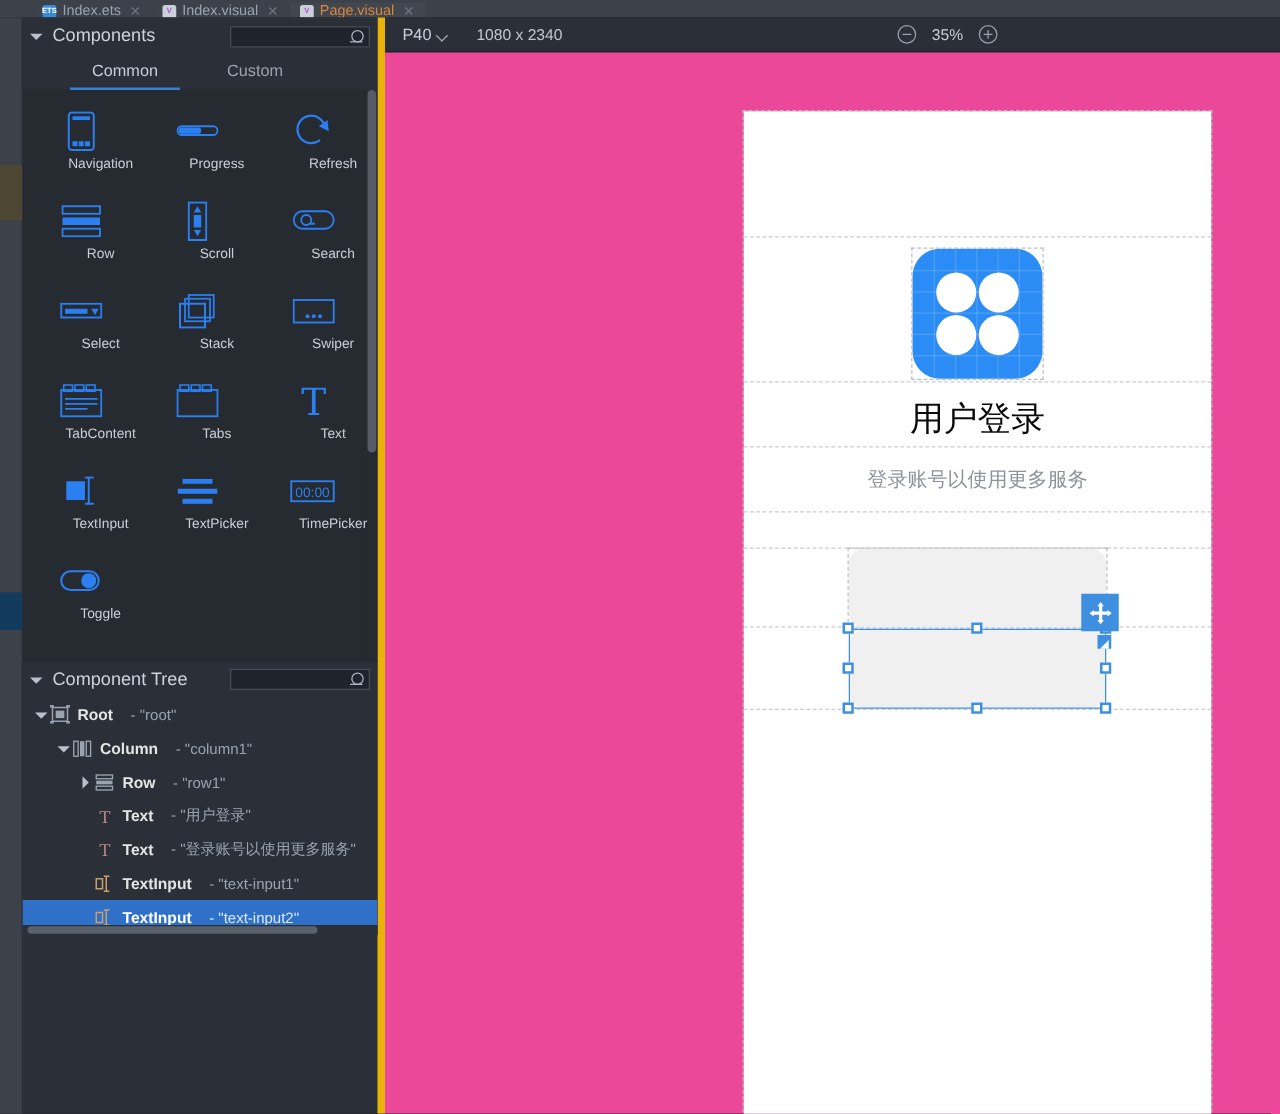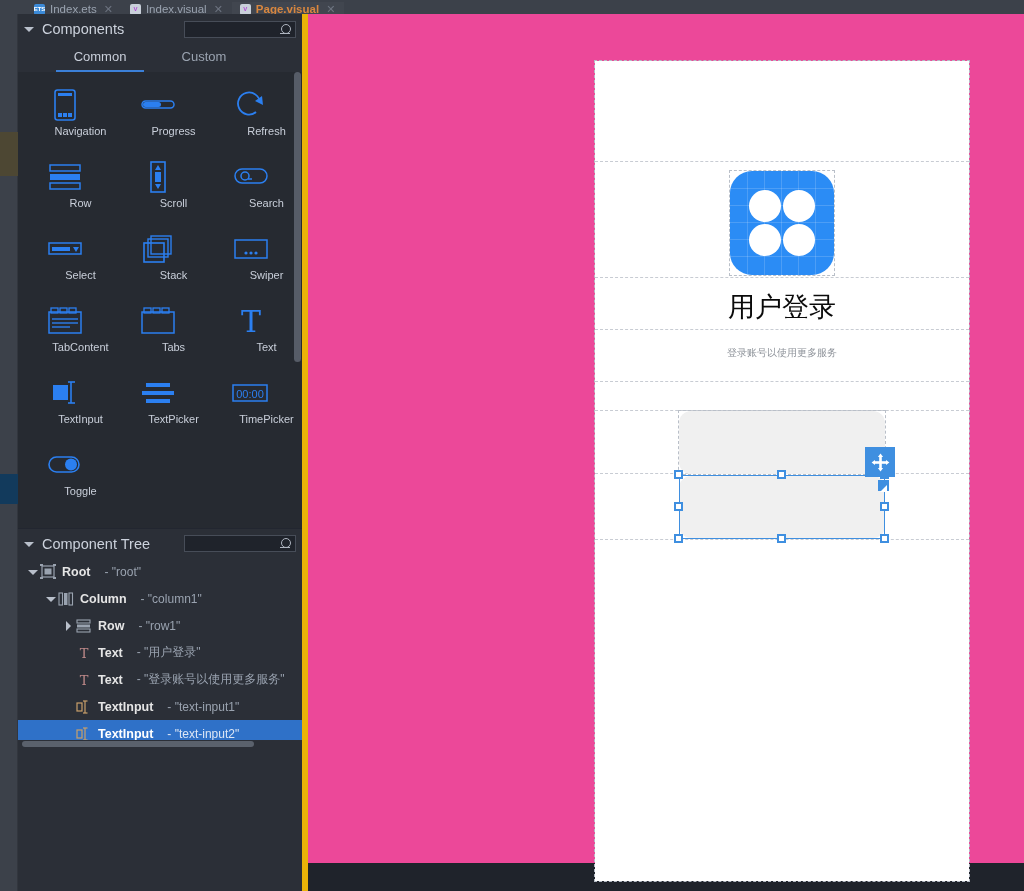--- a/index.html
+++ b/index.html
@@ -25,21 +25,21 @@
   }
   .ed-tab .tficon {
     width: 11px; height: 11px; border-radius: 2px; flex: none;
     display: inline-flex; align-items: center; justify-content: center;
     font-size: 6px; font-weight: bold; color: #fff; line-height: 1;
   }
   .ed-tab .tficon.ets { background: #3b8ad8; }
   .ed-tab .tficon.vis { background: #c9d0da; color: #b04bd4; }
   .ed-tab .tfx { color: #6d7480; font-size: 11px; margin-left: 2px; }
   .ed-tab.active { background: #41464f; color: #d9873f; }
-  .ed-tab.active .tflabel { color: #d9873f; font-weight: bold; }
+  .ed-tab.active .tflabel { color: #d9873f; }
   .ed-tab .tfunder {
     position: absolute; left: 0; right: 0; bottom: 0; height: 2px; background: #3b80d8;
     display: none;
   }
   .ed-tab.active .tfunder { display: block; }
 
   
   .leftstrip {
     position: absolute; left: 0; top: 14px; width: 18px; height: 877px;
     background: #3c414a; border-right: 1px solid #32363e;
@@ -227,21 +227,21 @@
     position: absolute; left: 135px; top: 110px; width: 104px; height: 104px;
     outline: 1px dashed #b9bfc8; pointer-events: none;
   }
 
   .title-txt {
     position: absolute; left: 0; top: 228px; width: 374px; text-align: center;
     font-size: 27px; color: #0a0a0a; font-family: "DejaVu Sans", sans-serif;
   }
   .sub-txt {
     position: absolute; left: 0; top: 285px; width: 374px; text-align: center;
-    font-size: 10px; color: #8d9299; font-family: "DejaVu Sans", sans-serif;
+    font-size: 16px; color: #8d9299; font-family: "DejaVu Sans", sans-serif;
   }
 
   .tinput {
     position: absolute; background: #f0f0f0; border-radius: 12px;
   }
   .tinput.one { left: 84px; top: 350px; width: 206px; height: 63px; }
   .tinput.two { left: 84px; top: 415px; width: 206px; height: 62px; }
   .tinput-ghost {
     position: absolute; left: 84px; top: 350px; width: 206px; height: 63px;
     outline: 1px dashed #b9bfc8; pointer-events: none;
@@ -583,20 +583,32 @@
           </div>
         </div>
       <div class="tree-hscroll">
         <div class="hthumb"></div>
       </div>
     </div>
   </div>
 
   <div class="canvas-wrap">
 
+    <div class="canvas-toolbar">
+      <div class="device-sel">
+        <span>P40</span>
+        <span class="chev-down"></span>
+      </div>
+      <div class="device-res">1080 x 2340</div>
+      <div class="zoom-group">
+        <div class="zbtn minus"></div>
+        <div class="zoom-val">35%</div>
+        <div class="zbtn plus"></div>
+      </div>
+    </div>
 
     <div class="stage">
       <div class="phone">
 
         <div id="guides">
             <div class="guide" style="top: 100px;"></div>
             <div class="guide" style="top: 216px;"></div>
             <div class="guide" style="top: 268px;"></div>
             <div class="guide" style="top: 320px;"></div>
             <div class="guide" style="top: 349px;"></div>

